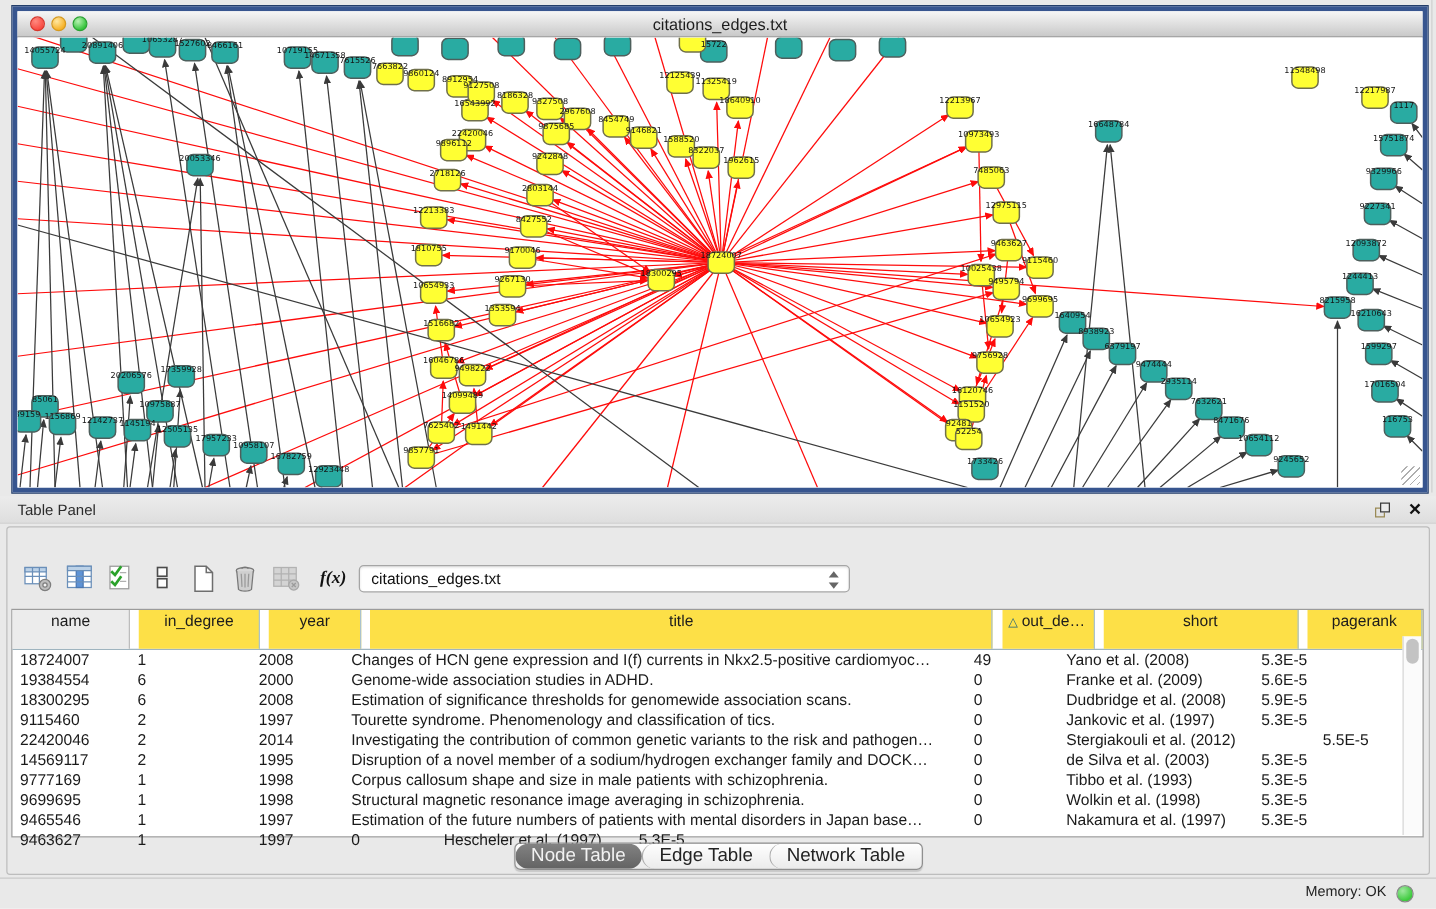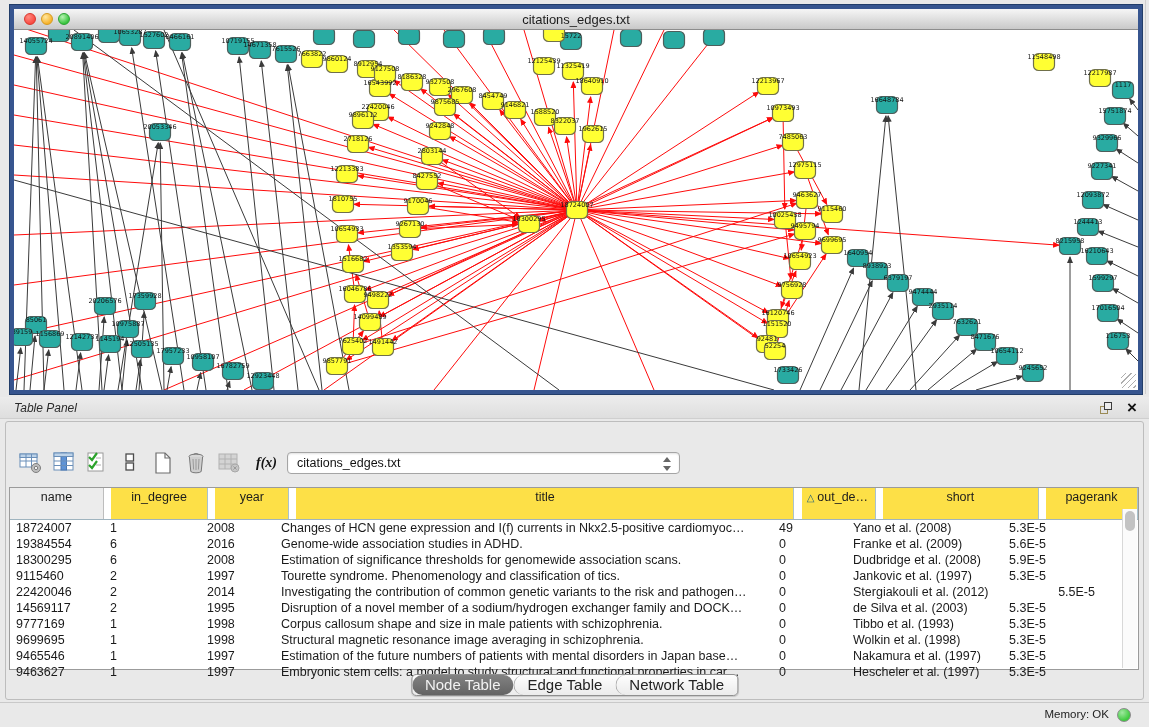--- a/index.html
+++ b/index.html
@@ -19,21 +19,21 @@
   .tl.yellow { left:27px; background:radial-gradient(circle at 35% 30%, #ffe7a0, #f7b32b 70%); border:1px solid #d69a1f; }
   .tl.green  { left:44px; background:radial-gradient(circle at 35% 30%, #b7f2b2, #39c53f 70%); border:1px solid #2aa332; }
   .net-canvas { position:relative; width:100%; height:360px; background:#fff; overflow:hidden; }
   .net-canvas svg { position:absolute; left:0; top:0; width:100%; height:100%; }
   .resize-grip { position:absolute; right:2px; bottom:2px; width:15px; height:15px;
     background:repeating-linear-gradient(135deg, transparent 0 3px, #9a9a9a 3px 4px); opacity:.8; }
 
   
   #tp-header { position:absolute; left:0; top:397px; width:1149px; height:22px;
     background:linear-gradient(#ececec,#dedede); border-bottom:1px solid #cfcfcf; }
-  #tp-header .tp-title { position:absolute; left:14px; font-size:12px; line-height:22px; color:#2b2b2b;font-style:italic; }
+  #tp-header .tp-title { position:absolute; left:14px; font-size:12px; line-height:22px; color:#2b2b2b; }
   .float-icon { position:absolute; right:36px; top:5px; width:13px; height:13px; }
   .float-icon .back { position:absolute; left:0; top:4px; width:8px; height:8px; border:1px solid #9a8a55; }
   .float-icon .front { position:absolute; left:4px; top:0; width:8px; height:8px; border:1px solid #3b3b3b; background:#ececec; }
   .close-icon { position:absolute; right:12px; top:0; font-size:17px; font-weight:900; color:#111; line-height:22px; cursor:default; }
 
   #tp-body { position:absolute; left:5px; top:421px; width:1139px; height:279px;
     background:#e9e9e9; border:1px solid #bdbdbd; border-radius:3px; }
 
   .toolbar { position:absolute; left:11px; top:26px; height:30px; display:flex; align-items:center; }
   .tool-btn { width:28px; height:28px; margin-right:5px; display:flex; align-items:center; justify-content:center; }
@@ -565,21 +565,21 @@
             <div class="td" style="width: 97px;">1</div>
             <div class="td" style="width: 74px;">2008</div>
             <div class="td" style="width: 498px;">Changes of HCN gene expression and I(f) currents in Nkx2.5-positive cardiomyoc…</div>
             <div class="td" style="width: 74px;">49</div>
             <div class="td" style="width: 156px;">Yano et al. (2008)</div>
             <div class="td" style="width: 92px;">5.3E-5</div>
           </div>
           <div class="tr">
             <div class="td" style="width: 94px;">19384554</div>
             <div class="td" style="width: 97px;">6</div>
-            <div class="td" style="width: 74px;">2016</div>
+            <div class="td" style="width: 74px;">2000</div>
             <div class="td" style="width: 498px;">Genome-wide association studies in ADHD.</div>
             <div class="td" style="width: 74px;">0</div>
             <div class="td" style="width: 156px;">Franke et al. (2009)</div>
             <div class="td" style="width: 92px;">5.6E-5</div>
           </div>
           <div class="tr">
             <div class="td" style="width: 94px;">18300295</div>
             <div class="td" style="width: 97px;">6</div>
             <div class="td" style="width: 74px;">2008</div>
             <div class="td" style="width: 498px;">Estimation of significance thresholds for genomewide association scans.</div>
@@ -638,21 +638,20 @@
             <div class="td" style="width: 74px;">1997</div>
             <div class="td" style="width: 498px;">Estimation of the future numbers of patients with mental disorders in Japan base…</div>
             <div class="td" style="width: 74px;">0</div>
             <div class="td" style="width: 156px;">Nakamura et al. (1997)</div>
             <div class="td" style="width: 92px;">5.3E-5</div>
           </div>
           <div class="tr">
             <div class="td" style="width: 94px;">9463627</div>
             <div class="td" style="width: 97px;">1</div>
             <div class="td" style="width: 74px;">1997</div>
-            <div class="td" style="width: 498px;">Embryonic stem cells: a model to study structural and functional properties in car…</div>
             <div class="td" style="width: 74px;">0</div>
             <div class="td" style="width: 156px;">Hescheler et al. (1997)</div>
             <div class="td" style="width: 92px;">5.3E-5</div>
           </div>
         </div>
       <div class="vscroll">
         <div class="thumb"></div>
       </div>
     </div>
 

